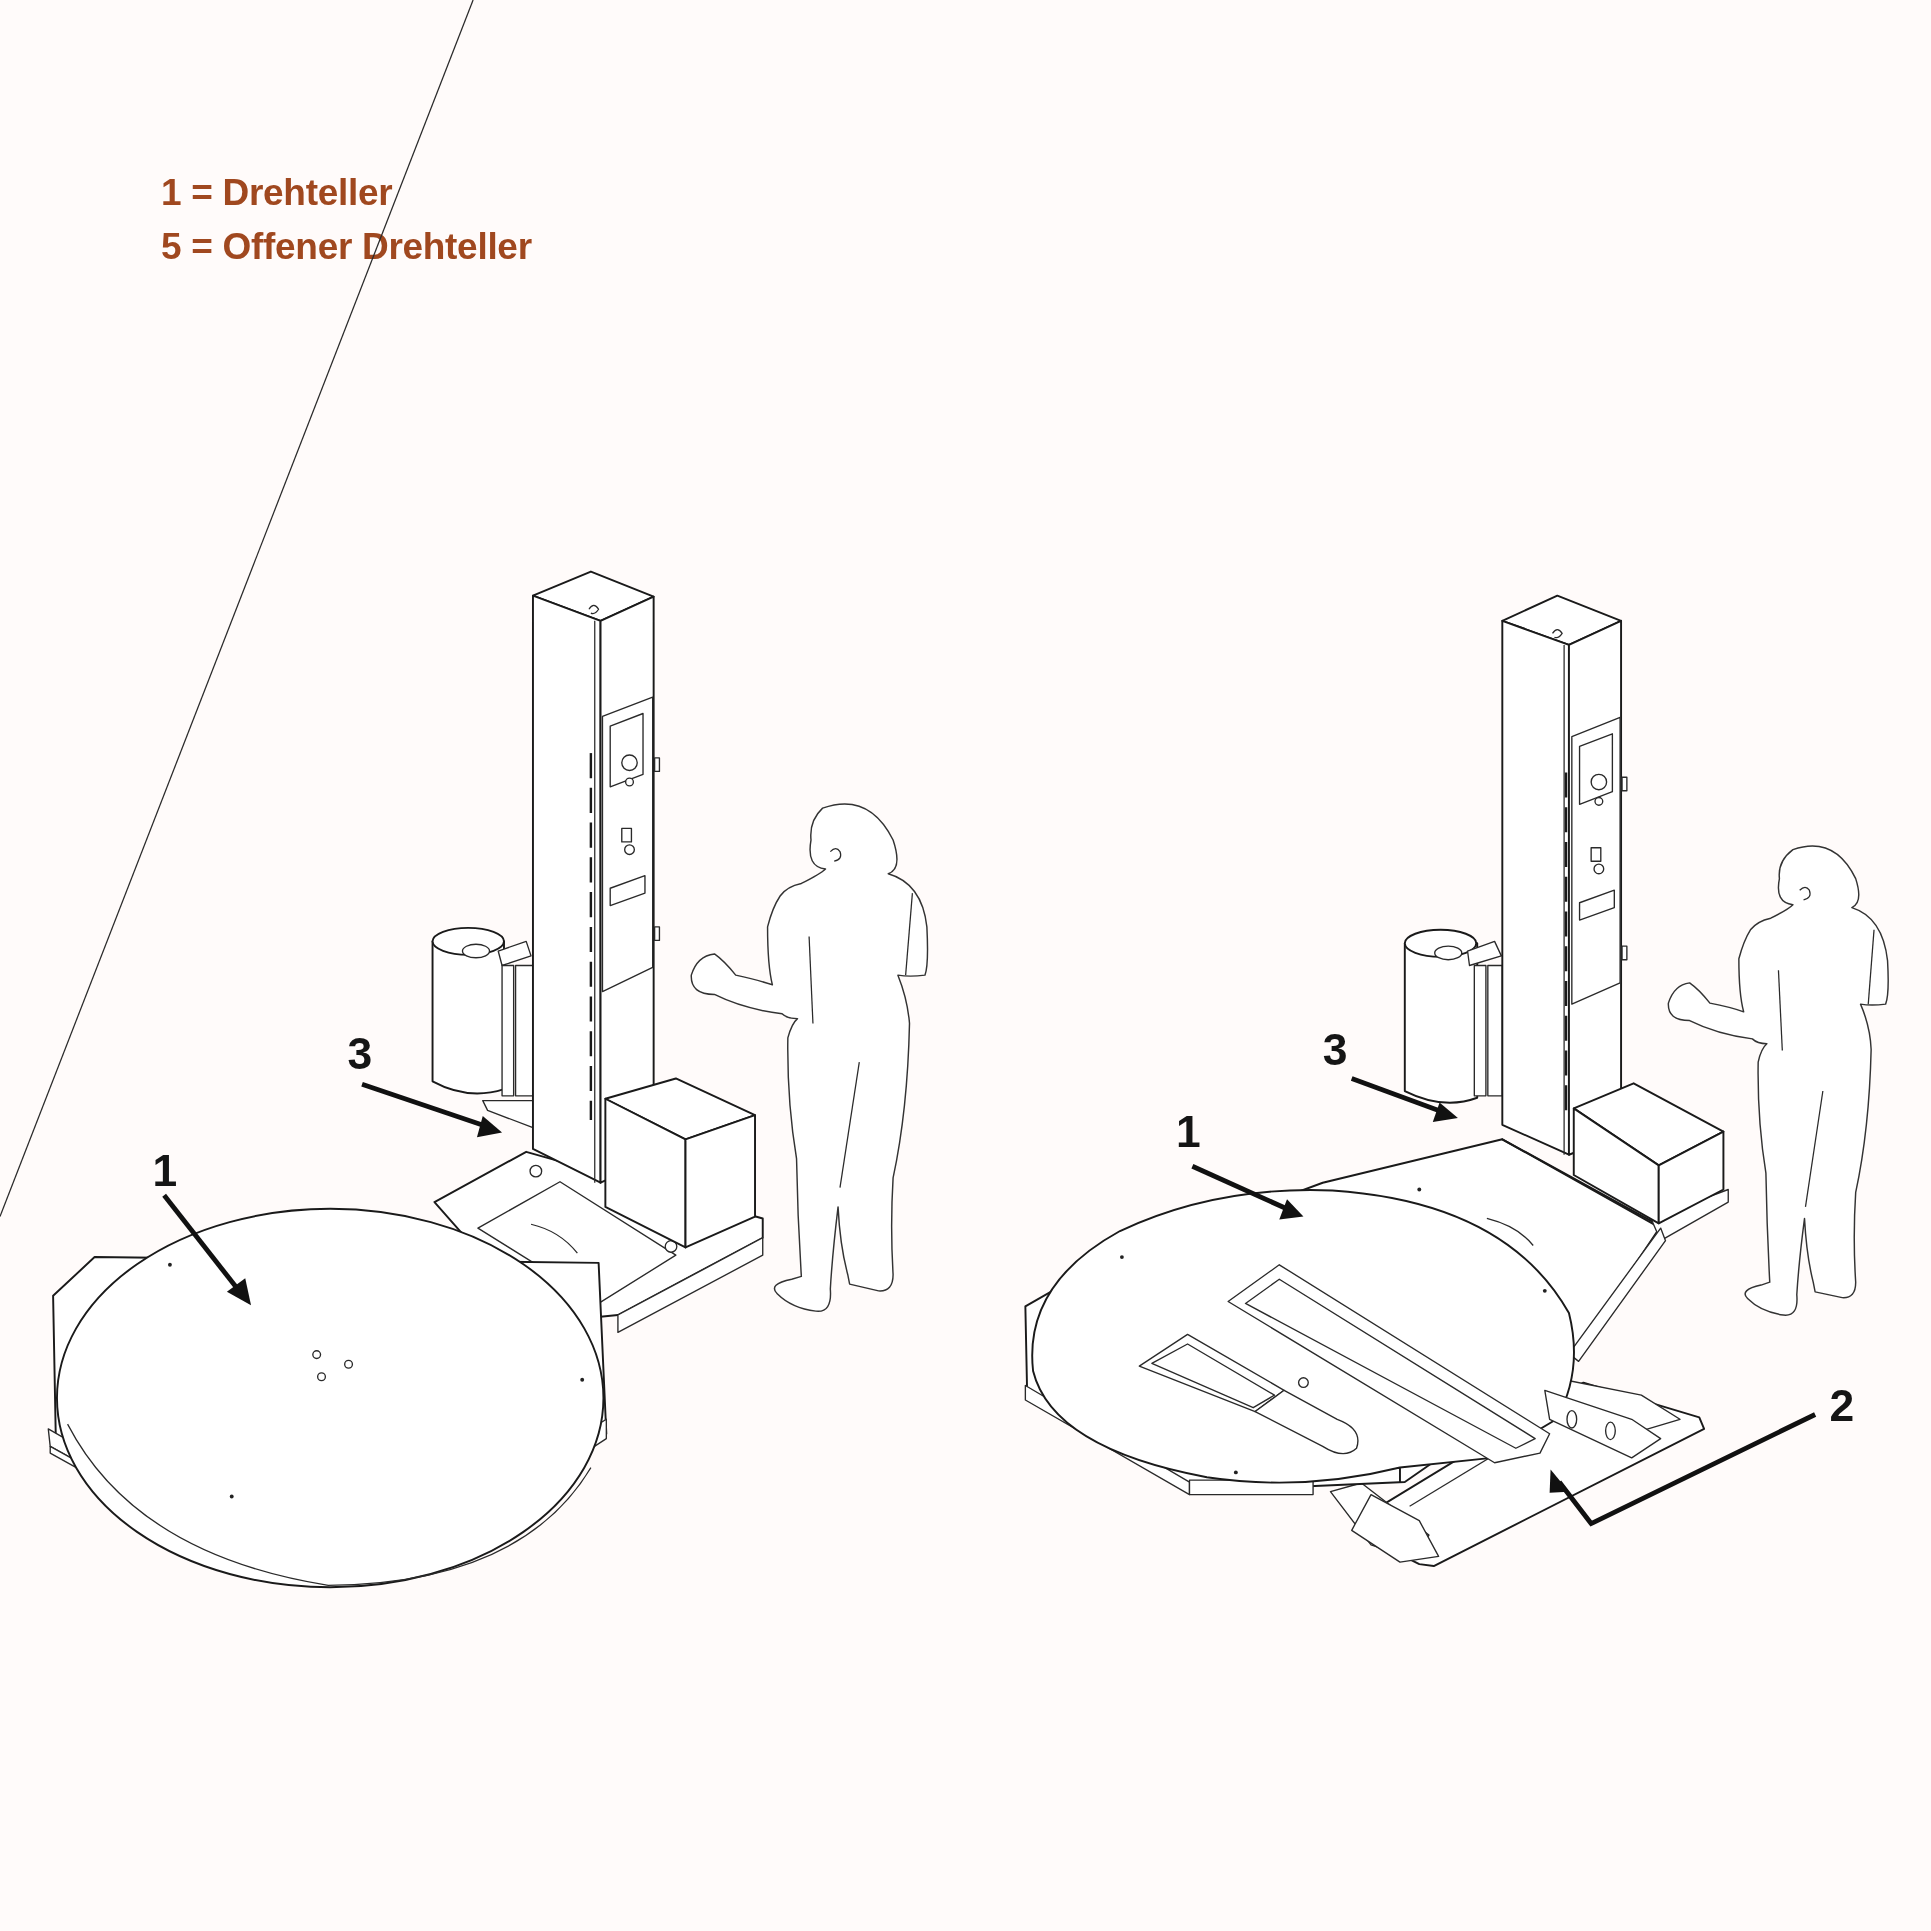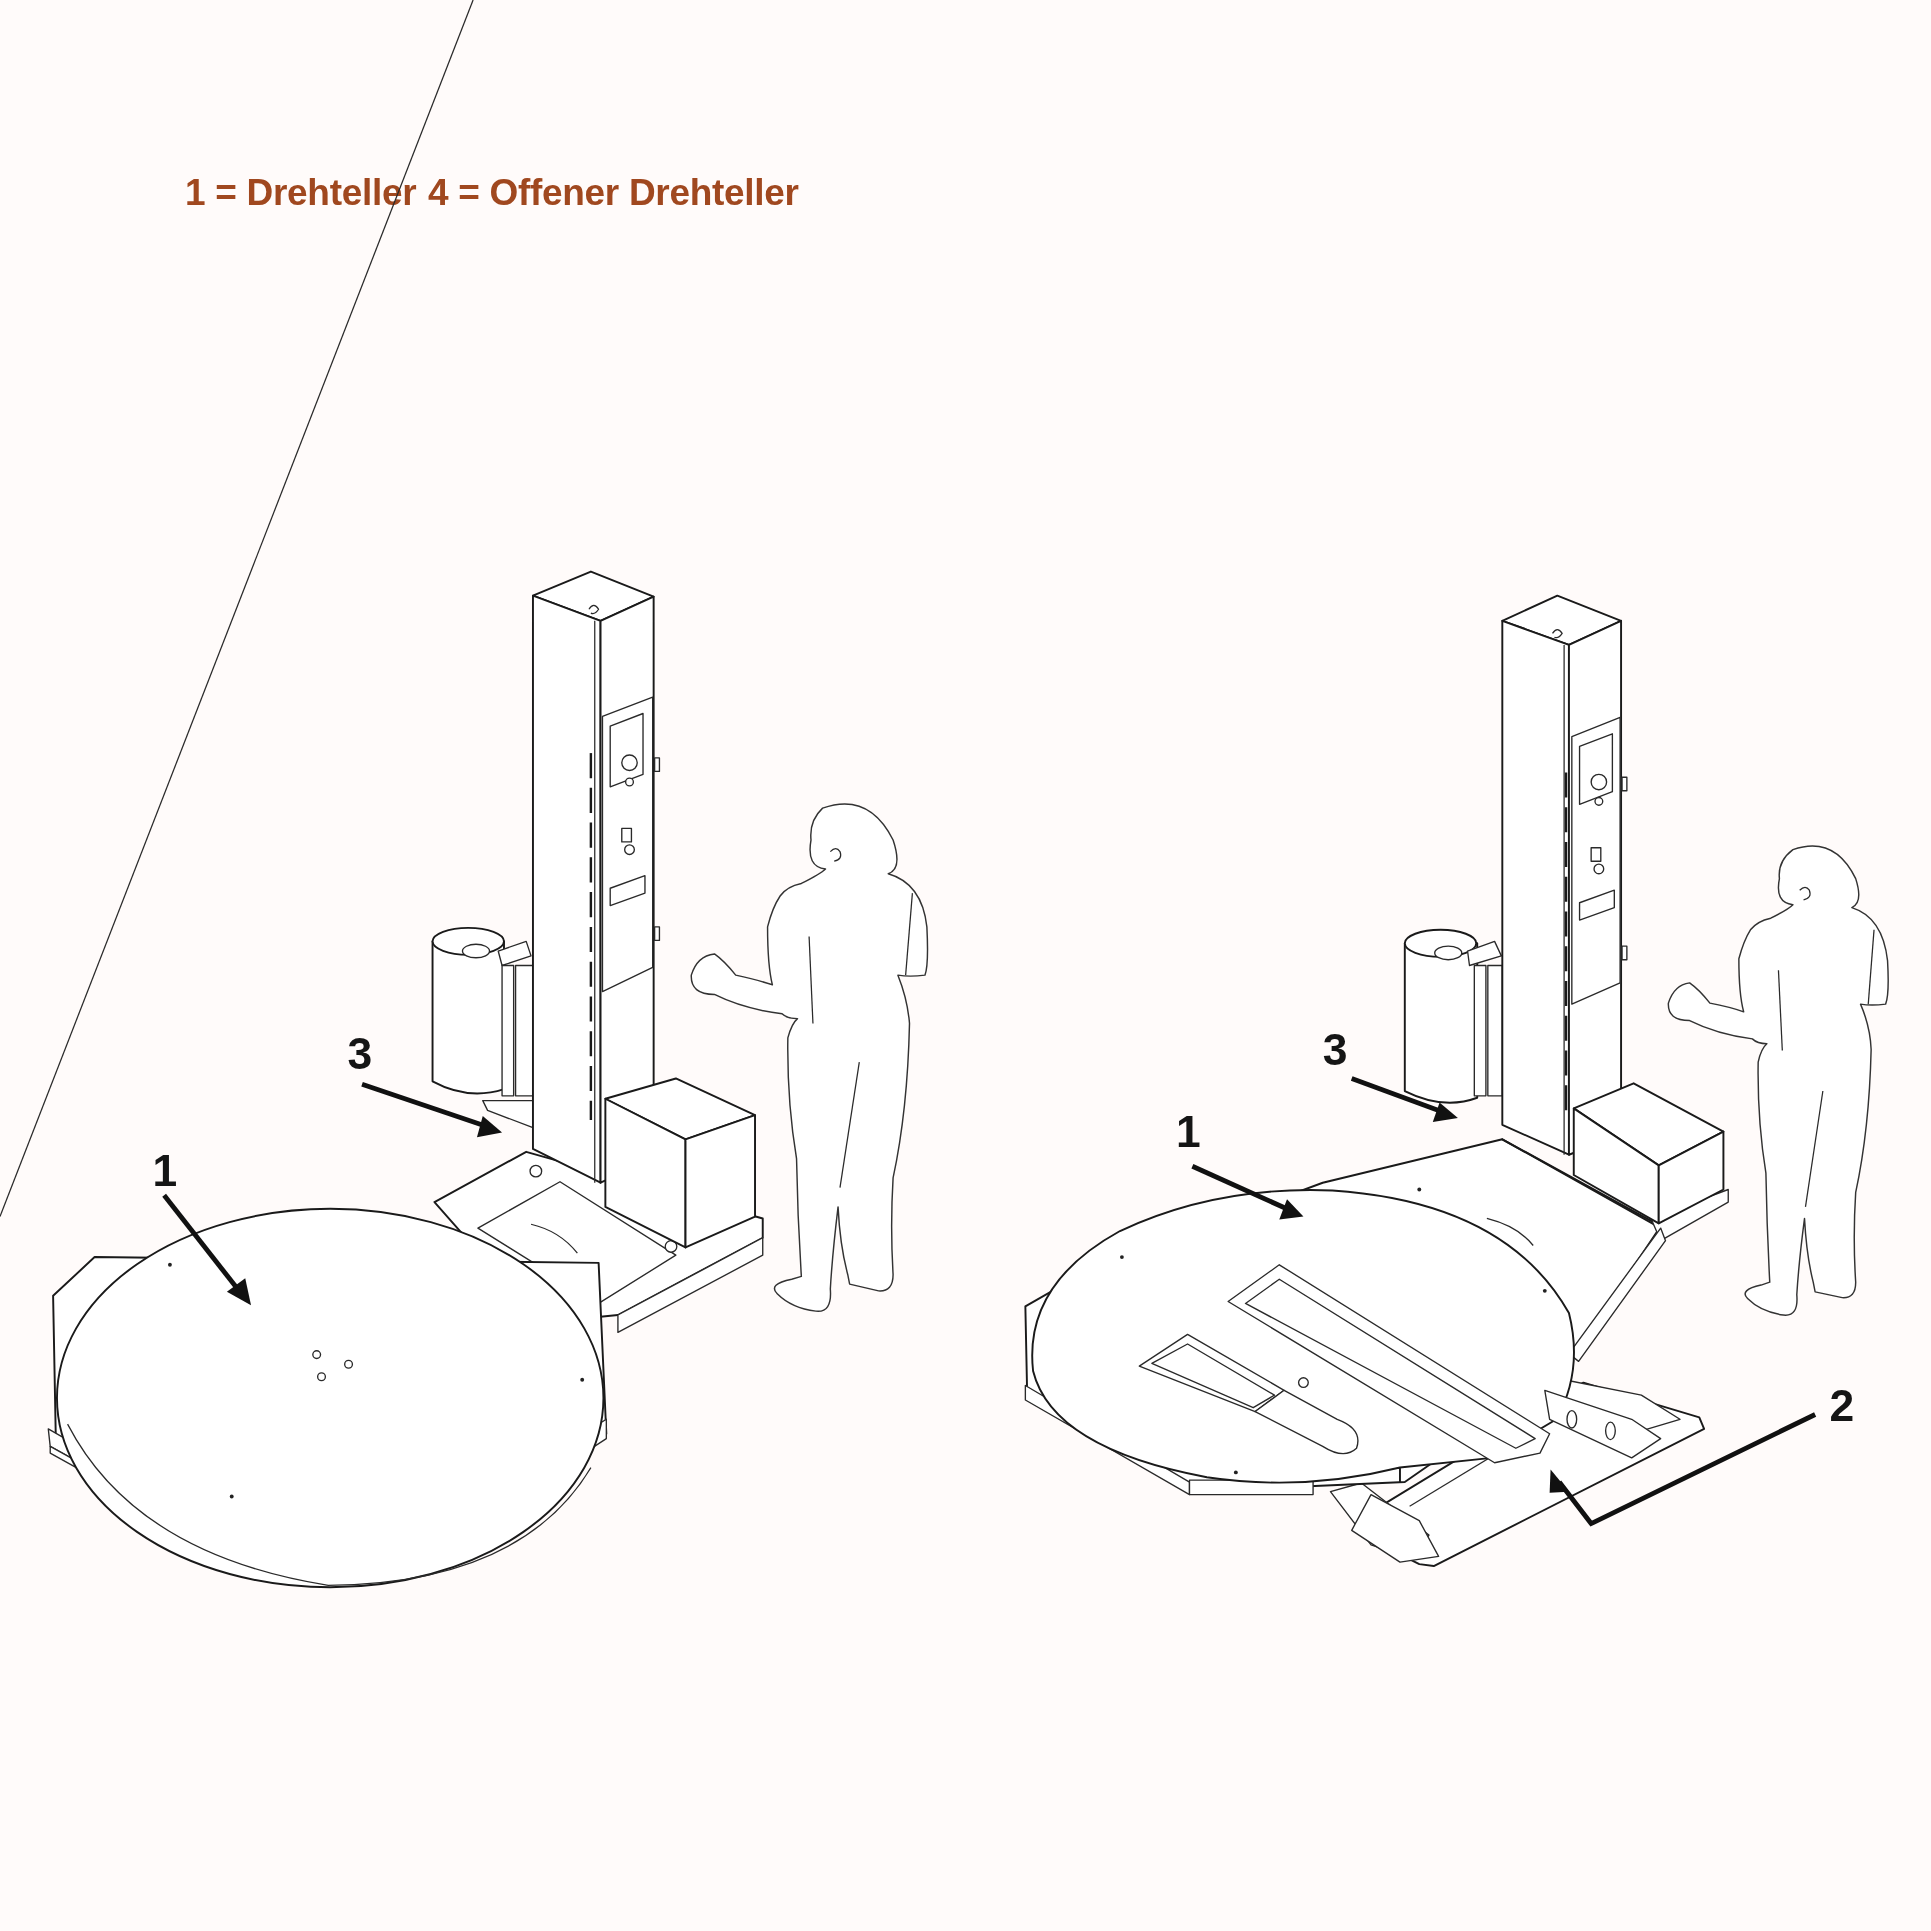--- a/index.html
+++ b/index.html
@@ -2,22 +2,22 @@
 <html><head>
   <meta charset="utf-8">
   <style>
     html, body { margin: 0; padding: 0; }
     body {
       width: 1931px; height: 1931px; position: relative; overflow: hidden;
       background: #fffbfa;
       font-family: "Liberation Sans", "DejaVu Sans", sans-serif;
     }
     .legend {
-      position: absolute; left: 185px; top: 172px;
-      display: flex; flex-direction: row; gap: 11.6px;
+      position: absolute; left: 161px; top: 172px;
+      display: flex; flex-direction: column; gap: 11.6px;
     }
     .legend-row {
       font-family: "Liberation Sans", "DejaVu Sans", sans-serif;
       font-weight: bold; font-size: 37px; line-height: 42px;
       color: #a0481f; letter-spacing: -0.3px; white-space: nowrap;
     }
     svg.drawing { position: absolute; left: 0; top: 0; width: 1931px; height: 1931px; }
     .ln { fill: none; stroke: #1a1a1a; stroke-width: 2; stroke-linejoin: round; stroke-linecap: round; }
     .thin { fill: none; stroke: #2a2a2a; stroke-width: 1.3; stroke-linejoin: round; }
     .face { fill: #ffffff; stroke: #1a1a1a; stroke-width: 2; stroke-linejoin: round; }
@@ -30,21 +30,21 @@
     .callout {
       font-family: "Liberation Sans", "DejaVu Sans", sans-serif;
       font-weight: bold; font-size: 46px; fill: #151515;
     }
   </style>
 </head>
 <body>
 
 <div class="legend">
   <div class="legend-row">1 = Drehteller</div>
-  <div class="legend-row">4 = Offener Drehteller</div>
+  <div class="legend-row">5 = Offener Drehteller</div>
 </div>
 
 <svg class="drawing" viewBox="0 0 2000 2000" xmlns="http://www.w3.org/2000/svg">
 
   <g>
 
     <g>
       <polygon class="face" points="450,1245 545,1193 790,1262 790,1282 640,1362 560,1370"></polygon>
       <polygon class="facet" points="640,1362 790,1282 790,1300 640,1380"></polygon>
       <line class="thin" x1="490" y11="1260" y2="1260"></line>

